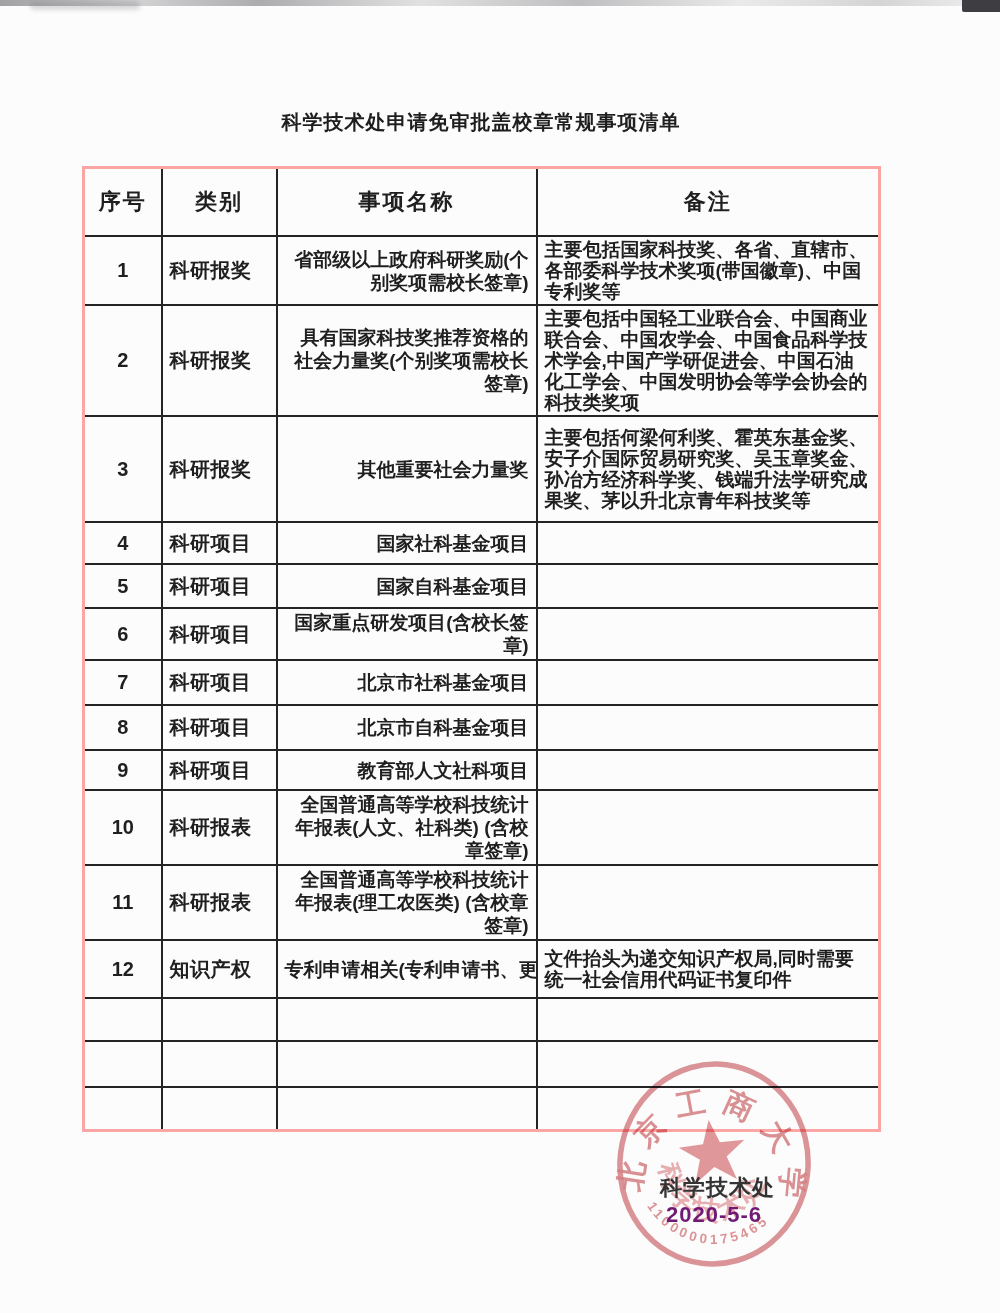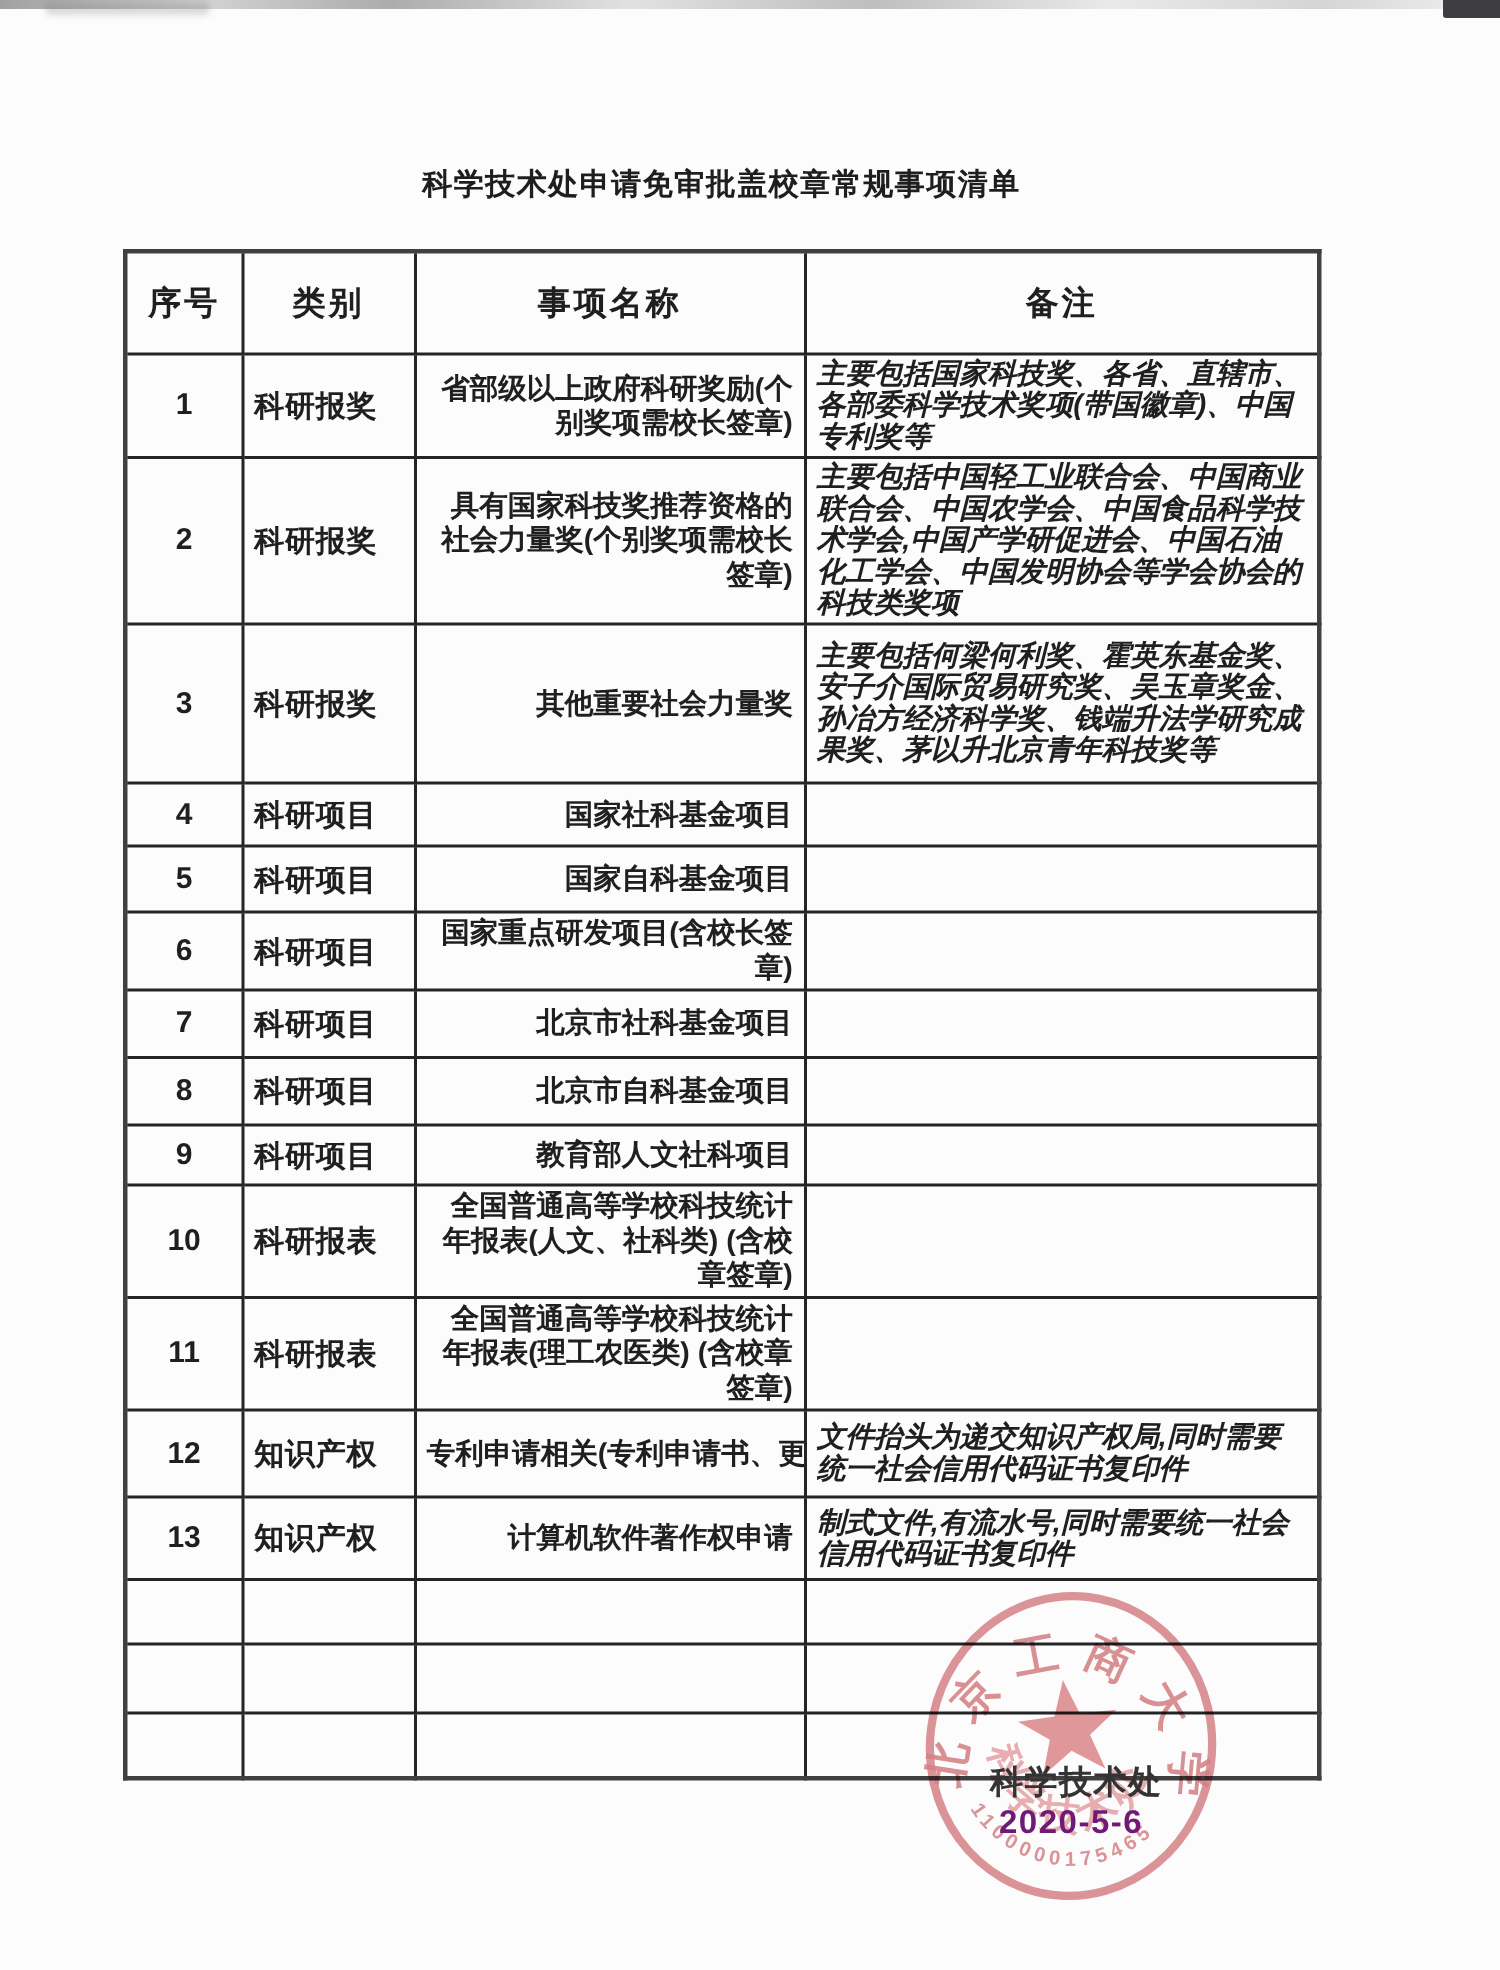--- a/index.html
+++ b/index.html
@@ -36,33 +36,33 @@
     border-collapse:collapse;table-layout:fixed;
     background:transparent;
   }
   table.items th, table.items td{
     border:2px solid #242424;
     padding:2px 7px;
     vertical-align:middle;
     color:#1f1f1f;
     overflow:hidden;
   }
-  table.items{border:3px solid #404040;}
+  table.items{border:3px solid #fca5a5;}
   col.c-no{width:78px;}
   col.c-cat{width:115px;}
   col.c-item{width:260px;}
   col.c-note{width:343px;}
   thead th{
     height:62px;font-size:22px;font-weight:700;text-align:center;
     letter-spacing:2px;
   }
   td.no{ text-align:center;font-size:20px;font-weight:600; }
   td.cat{ text-align:left;font-size:20px;font-weight:600;letter-spacing:0.5px; }
   td.item{ text-align:right;font-size:19px;font-weight:600;line-height:23px; }
-  td.note{ text-align:left;font-size:19px;font-weight:600;line-height:21px;padding:2px 5px;font-style:italic; }
+  td.note{ text-align:left;font-size:19px;font-weight:600;line-height:21px;padding:2px 5px; }
   td.item.clip{ white-space:nowrap; }
   
   .stamp{
     position:absolute;left:594px;top:1048px;width:244px;height:244px;
     mix-blend-mode:multiply;opacity:.92;
   }
   .stamp-dept-black{
     position:absolute;left:660px;top:1173px;
     font-size:22px;font-weight:600;color:#333;letter-spacing:1px;
   }
@@ -160,26 +160,20 @@
         <td class="no">11</td>
         <td class="cat">科研报表</td>
         <td class="item">全国普通高等学校科技统计年报表(理工农医类) (含校章签章)</td>
         <td class="note"></td>
       </tr>
       <tr style="height: 58px;">
         <td class="no">12</td>
         <td class="cat">知识产权</td>
         <td class="item clip">专利申请相关(专利申请书、更改</td>
         <td class="note">文件抬头为递交知识产权局,同时需要统一社会信用代码证书复印件</td>
-      </tr>
-      <tr style="height: 55px;">
-        <td class="no">13</td>
-        <td class="cat">知识产权</td>
-        <td class="item">计算机软件著作权申请</td>
-        <td class="note">制式文件,有流水号,同时需要统一社会信用代码证书复印件</td>
       </tr>
       <tr style="height: 43px;">
         <td class="no"></td>
         <td class="cat"></td>
         <td class="item"></td>
         <td class="note"></td>
       </tr>
       <tr style="height: 46px;">
         <td class="no"></td>
         <td class="cat"></td>

